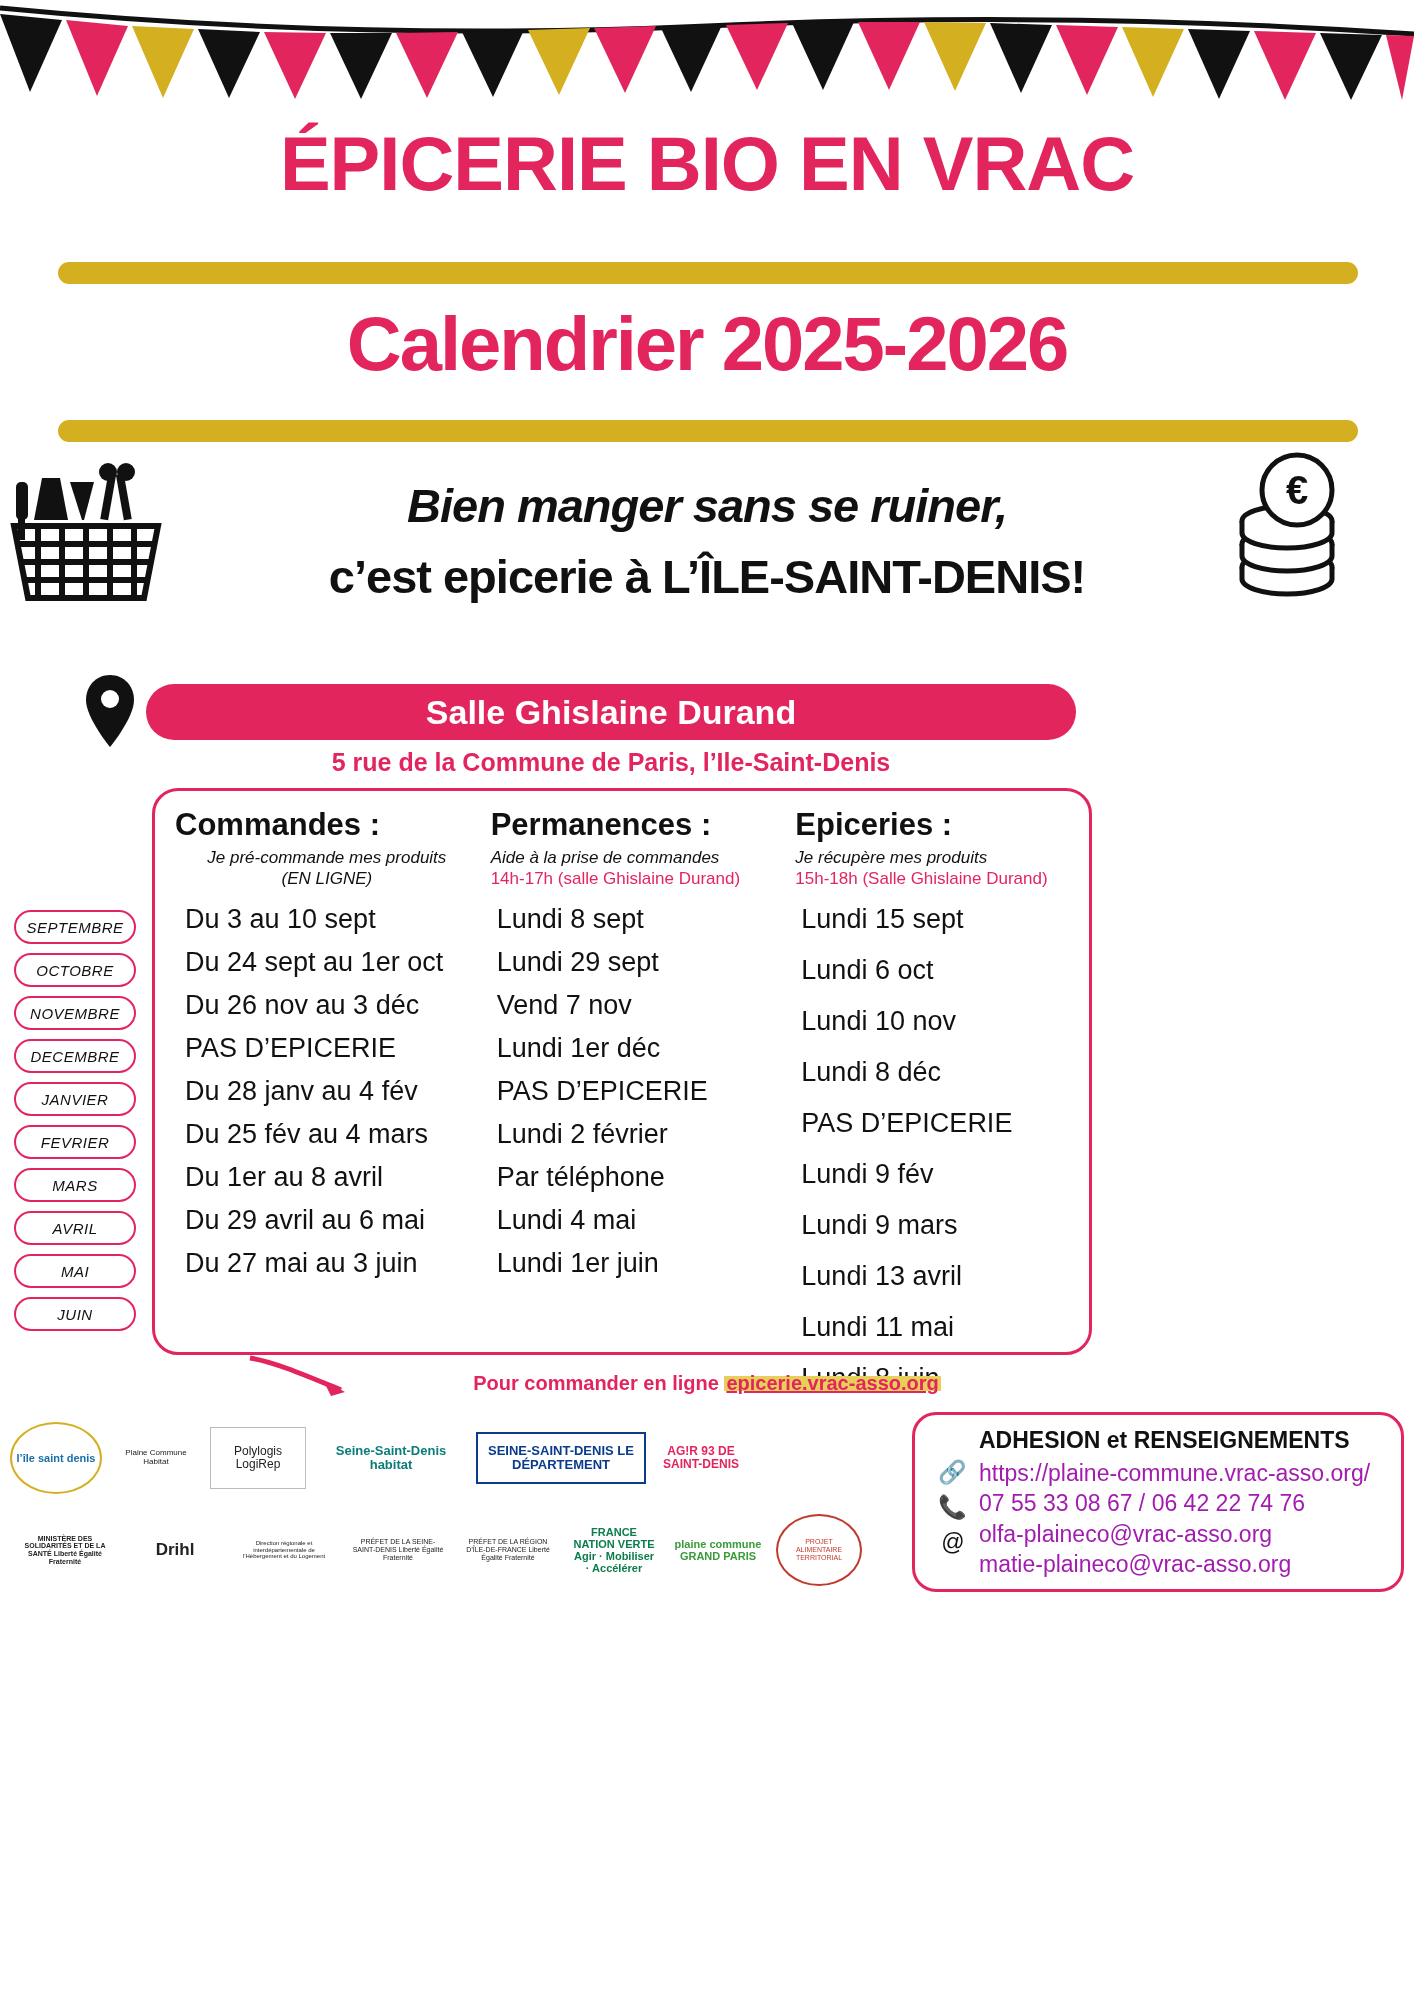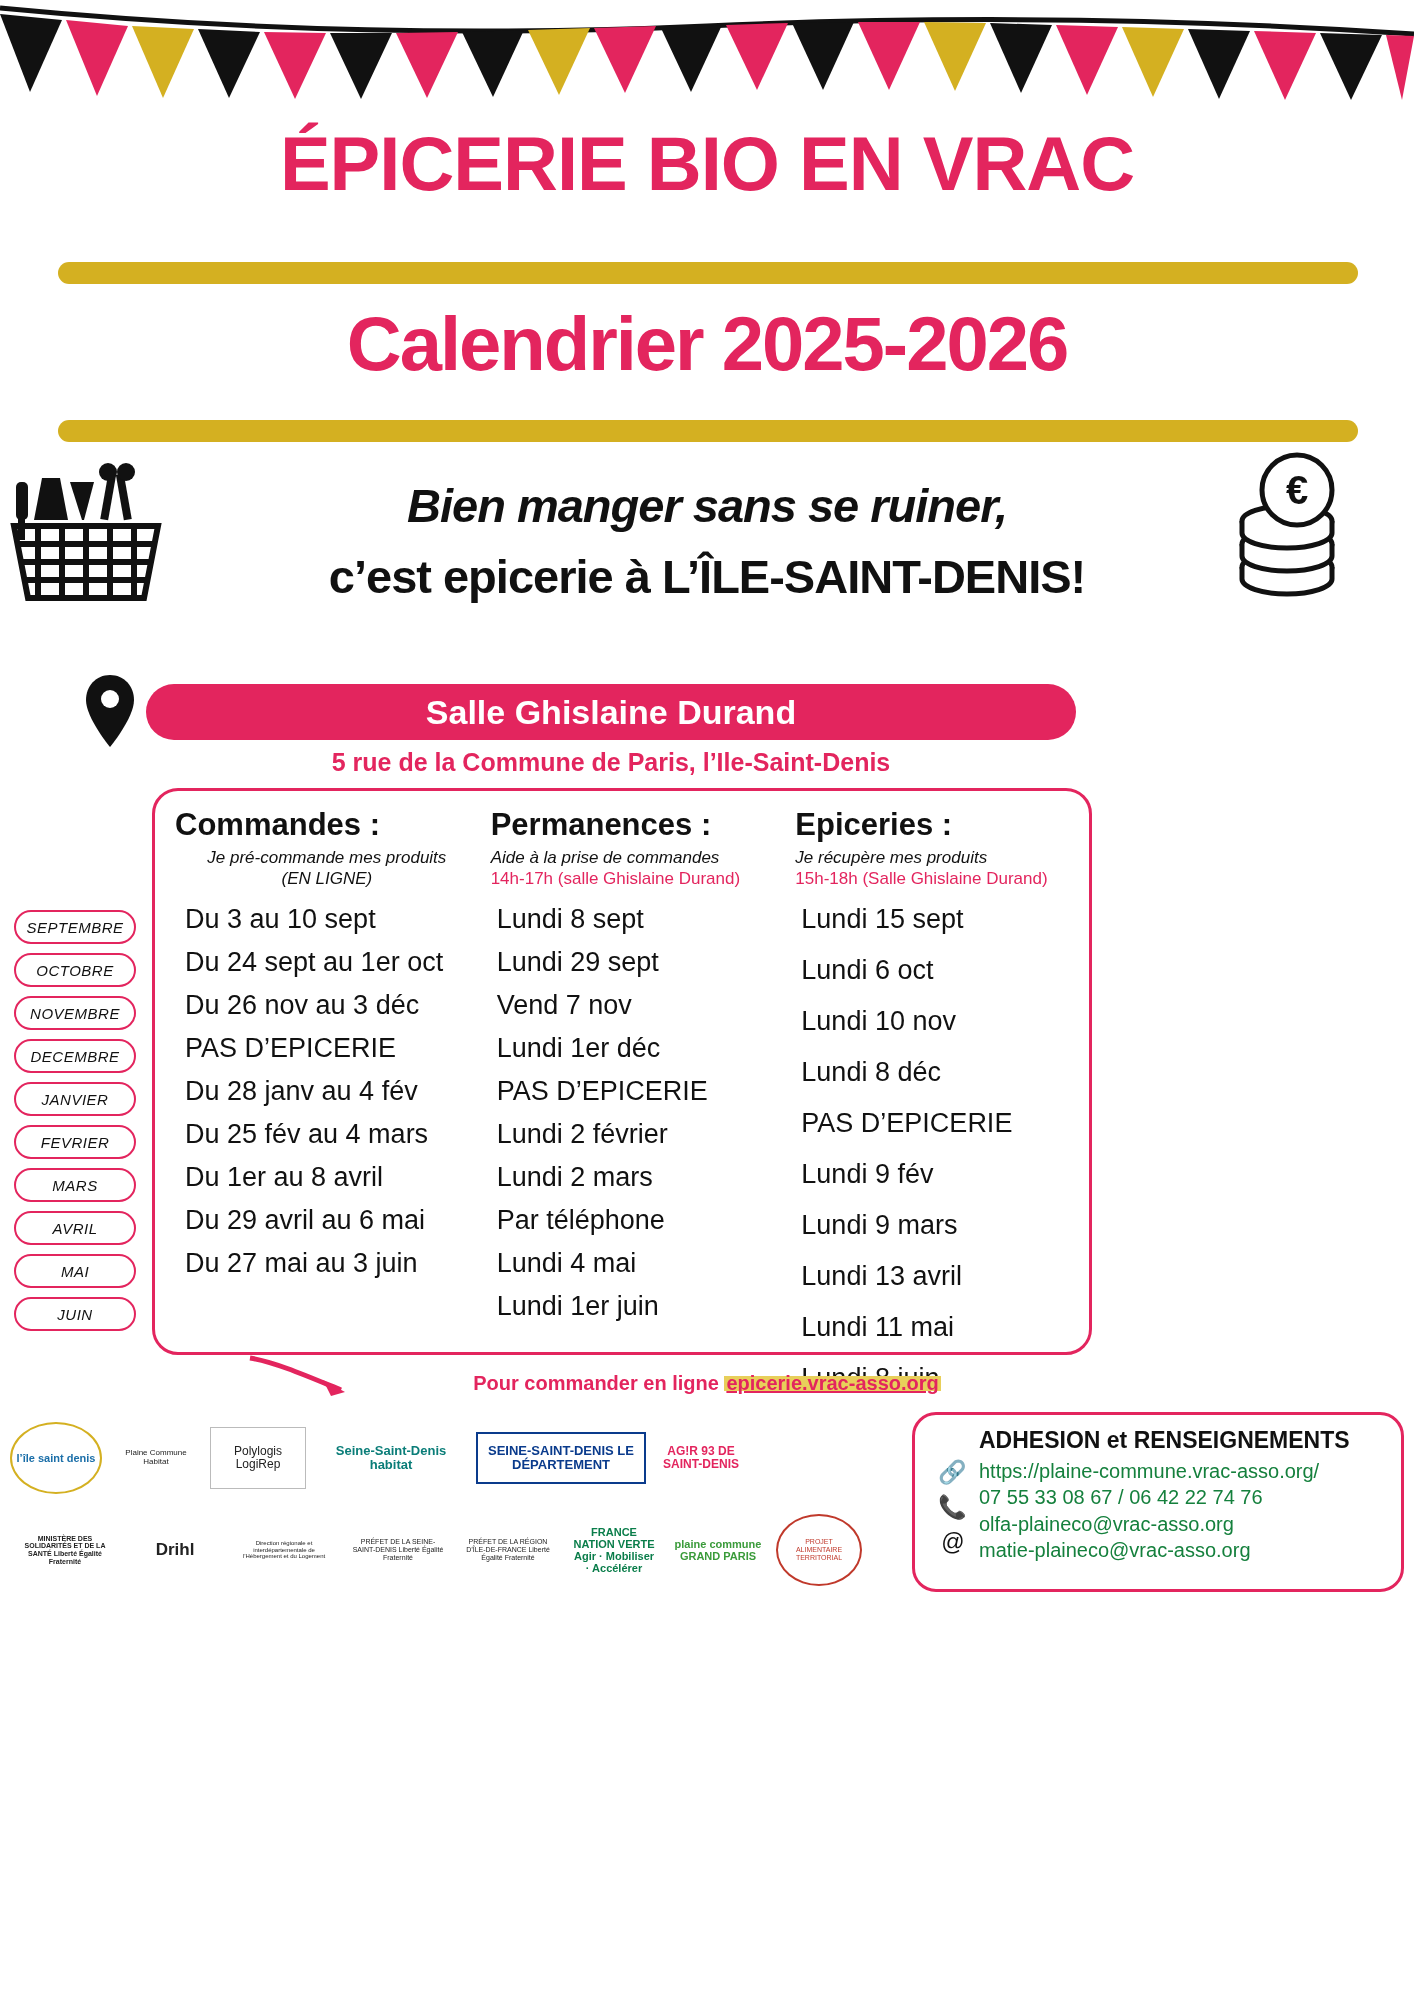--- a/index.html
+++ b/index.html
@@ -104,21 +104,21 @@
   }
   .order-line .url { text-decoration: underline; }
   .arrow-svg { position: absolute; left: 245px; top: 1352px; }
   
   .contact-box {
     position: absolute; left: 912px; top: 1412px; width: 492px; height: 180px;
     border: 3px solid #e3255e; border-radius: 24px;
     padding: 12px 14px 10px 64px;
   }
   .contact-title { font-size: 23px; font-weight: bold; color: #111; margin-bottom: 4px; }
-  .contact-line { font-size: 20px; color: #15803d; line-height: 1.32; }
+  .contact-line { font-size: 23px; color: #a21caf; line-height: 1.32; }
   .contact-icons { position: absolute; left: 16px; top: 44px; width: 44px; }
   .contact-icons div { height: 35px; font-size: 23px; color: #111; text-align: center; }
   
   .logos { position: absolute; left: 0; top: 1412px; width: 900px; height: 190px; }
   .logo-row { display: flex; align-items: center; gap: 10px; padding-left: 10px; }
   .logo {
     display: flex; align-items: center; justify-content: center;
     text-align: center; font-size: 8px; color: #222; line-height: 1.1;
     padding: 2px 4px;
   }
@@ -242,21 +242,20 @@
       <div class="col-head">Permanences :</div>
       <div class="col-sub">Aide à la prise de commandes</div>
       <div class="col-sub-pink">14h-17h (salle Ghislaine Durand)</div>
       <div class="rows">
         <div class="row-item">Lundi 8 sept</div>
         <div class="row-item">Lundi 29 sept</div>
         <div class="row-item">Vend 7 nov</div>
         <div class="row-item">Lundi 1er déc</div>
         <div class="row-item">PAS D’EPICERIE</div>
         <div class="row-item">Lundi 2 février</div>
-        <div class="row-item">Lundi 2 mars</div>
         <div class="row-item">Par téléphone</div>
         <div class="row-item">Lundi 4 mai</div>
         <div class="row-item">Lundi 1er juin</div>
       </div>
     </div>
 
     <div class="col col-3">
       <div class="col-head">Epiceries :</div>
       <div class="col-sub">Je récupère mes produits</div>
       <div class="col-sub-pink">15h-18h (Salle Ghislaine Durand)</div>

